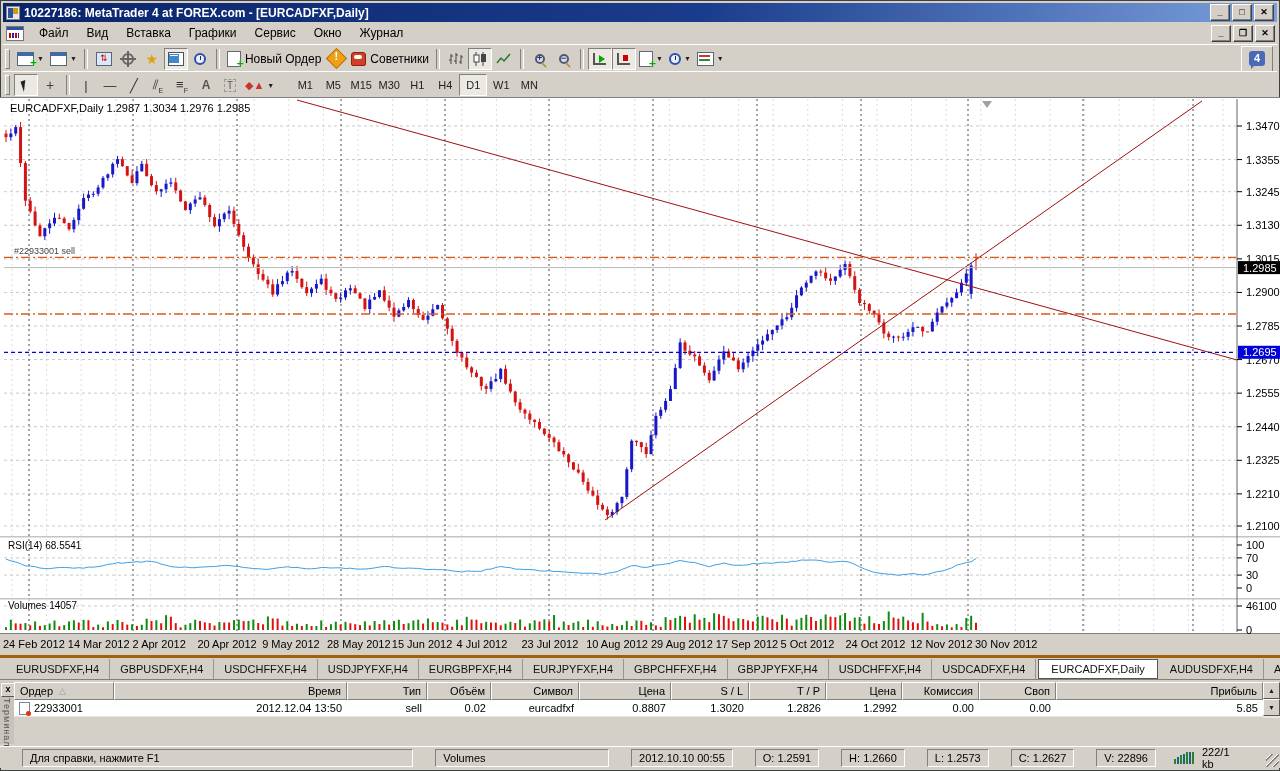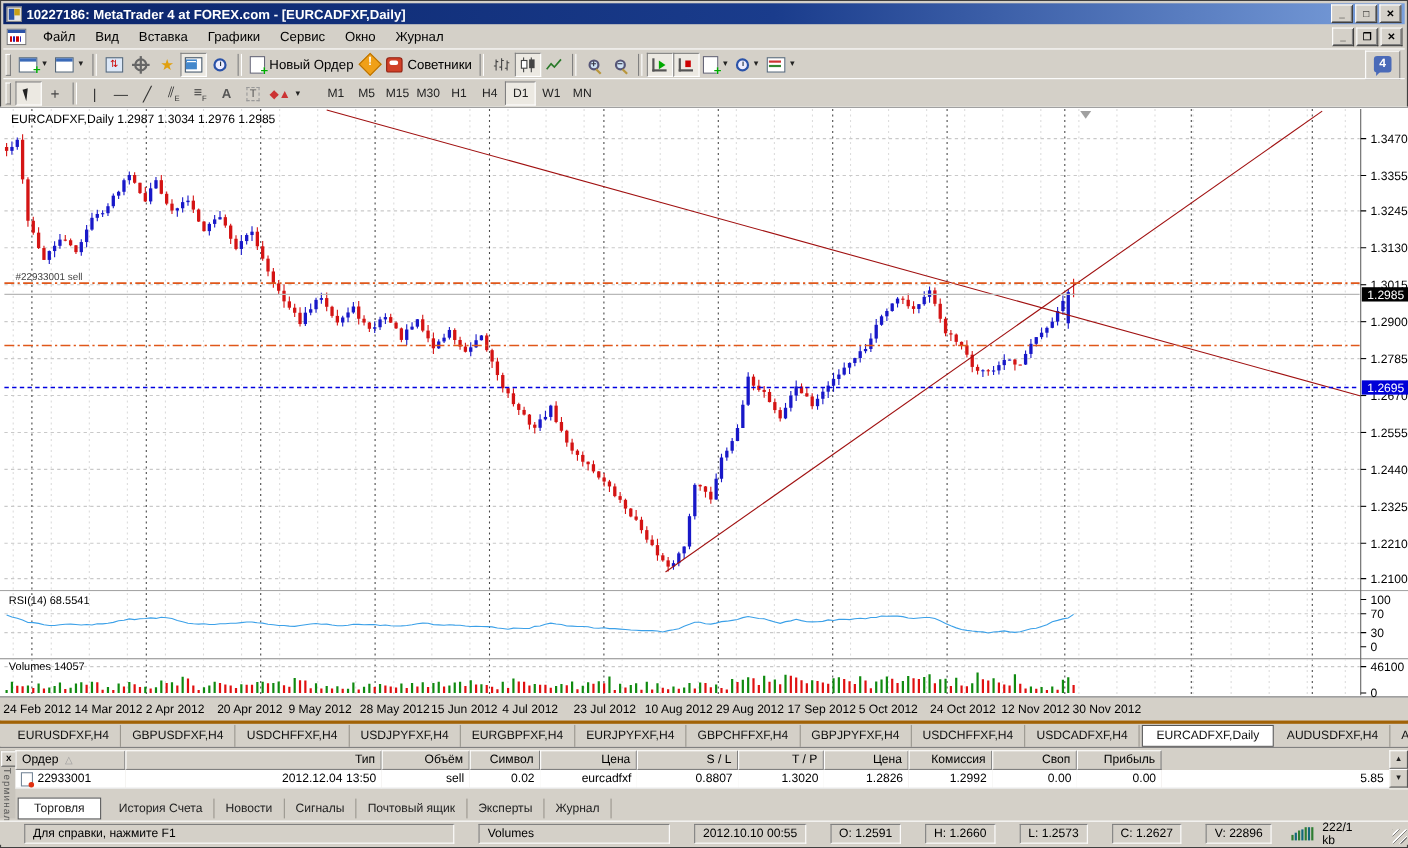--- a/index.html
+++ b/index.html
@@ -1074,20 +1074,23 @@
     <div class="closex">x</div>
     <div class="vlabel">Терминал</div>
   </div>
   <div class="ttable">
     <div class="tgrid" id="thead">
         <span class="hcell left">
           <span>Ордер</span>
           <span class="sortmark">△</span>
         </span>
         <span class="hcell">
+          <span>Время</span>
+        </span>
+        <span class="hcell">
           <span>Тип</span>
         </span>
         <span class="hcell">
           <span>Объём</span>
         </span>
         <span class="hcell">
           <span>Символ</span>
         </span>
         <span class="hcell">
           <span>Цена</span>
@@ -1148,29 +1151,20 @@
         </span>
         <span class="rcell">
           <span>5.85</span>
         </span>
       </div>
   </div>
   <div class="vscroll">
     <div class="sb">▲</div>
     <div class="sb">▼</div>
   </div>
-  <div class="termtabs" id="termtabs">
-      <span class="ttab active">Торговля</span>
-      <span class="ttab">История Счета</span>
-      <span class="ttab">Новости</span>
-      <span class="ttab">Сигналы</span>
-      <span class="ttab">Почтовый ящик</span>
-      <span class="ttab">Эксперты</span>
-      <span class="ttab">Журнал</span>
-    </div>
 </div>
 
 <div class="statusbar">
   <span class="seg help">Для справки, нажмите F1</span>
   <span class="seg profile">Volumes</span>
   <span id="status-segs" style="display: flex;">
       <span class="seg">2012.10.10 00:55</span>
       <span class="seg">O: 1.2591</span>
       <span class="seg">H: 1.2660</span>
       <span class="seg">L: 1.2573</span>

